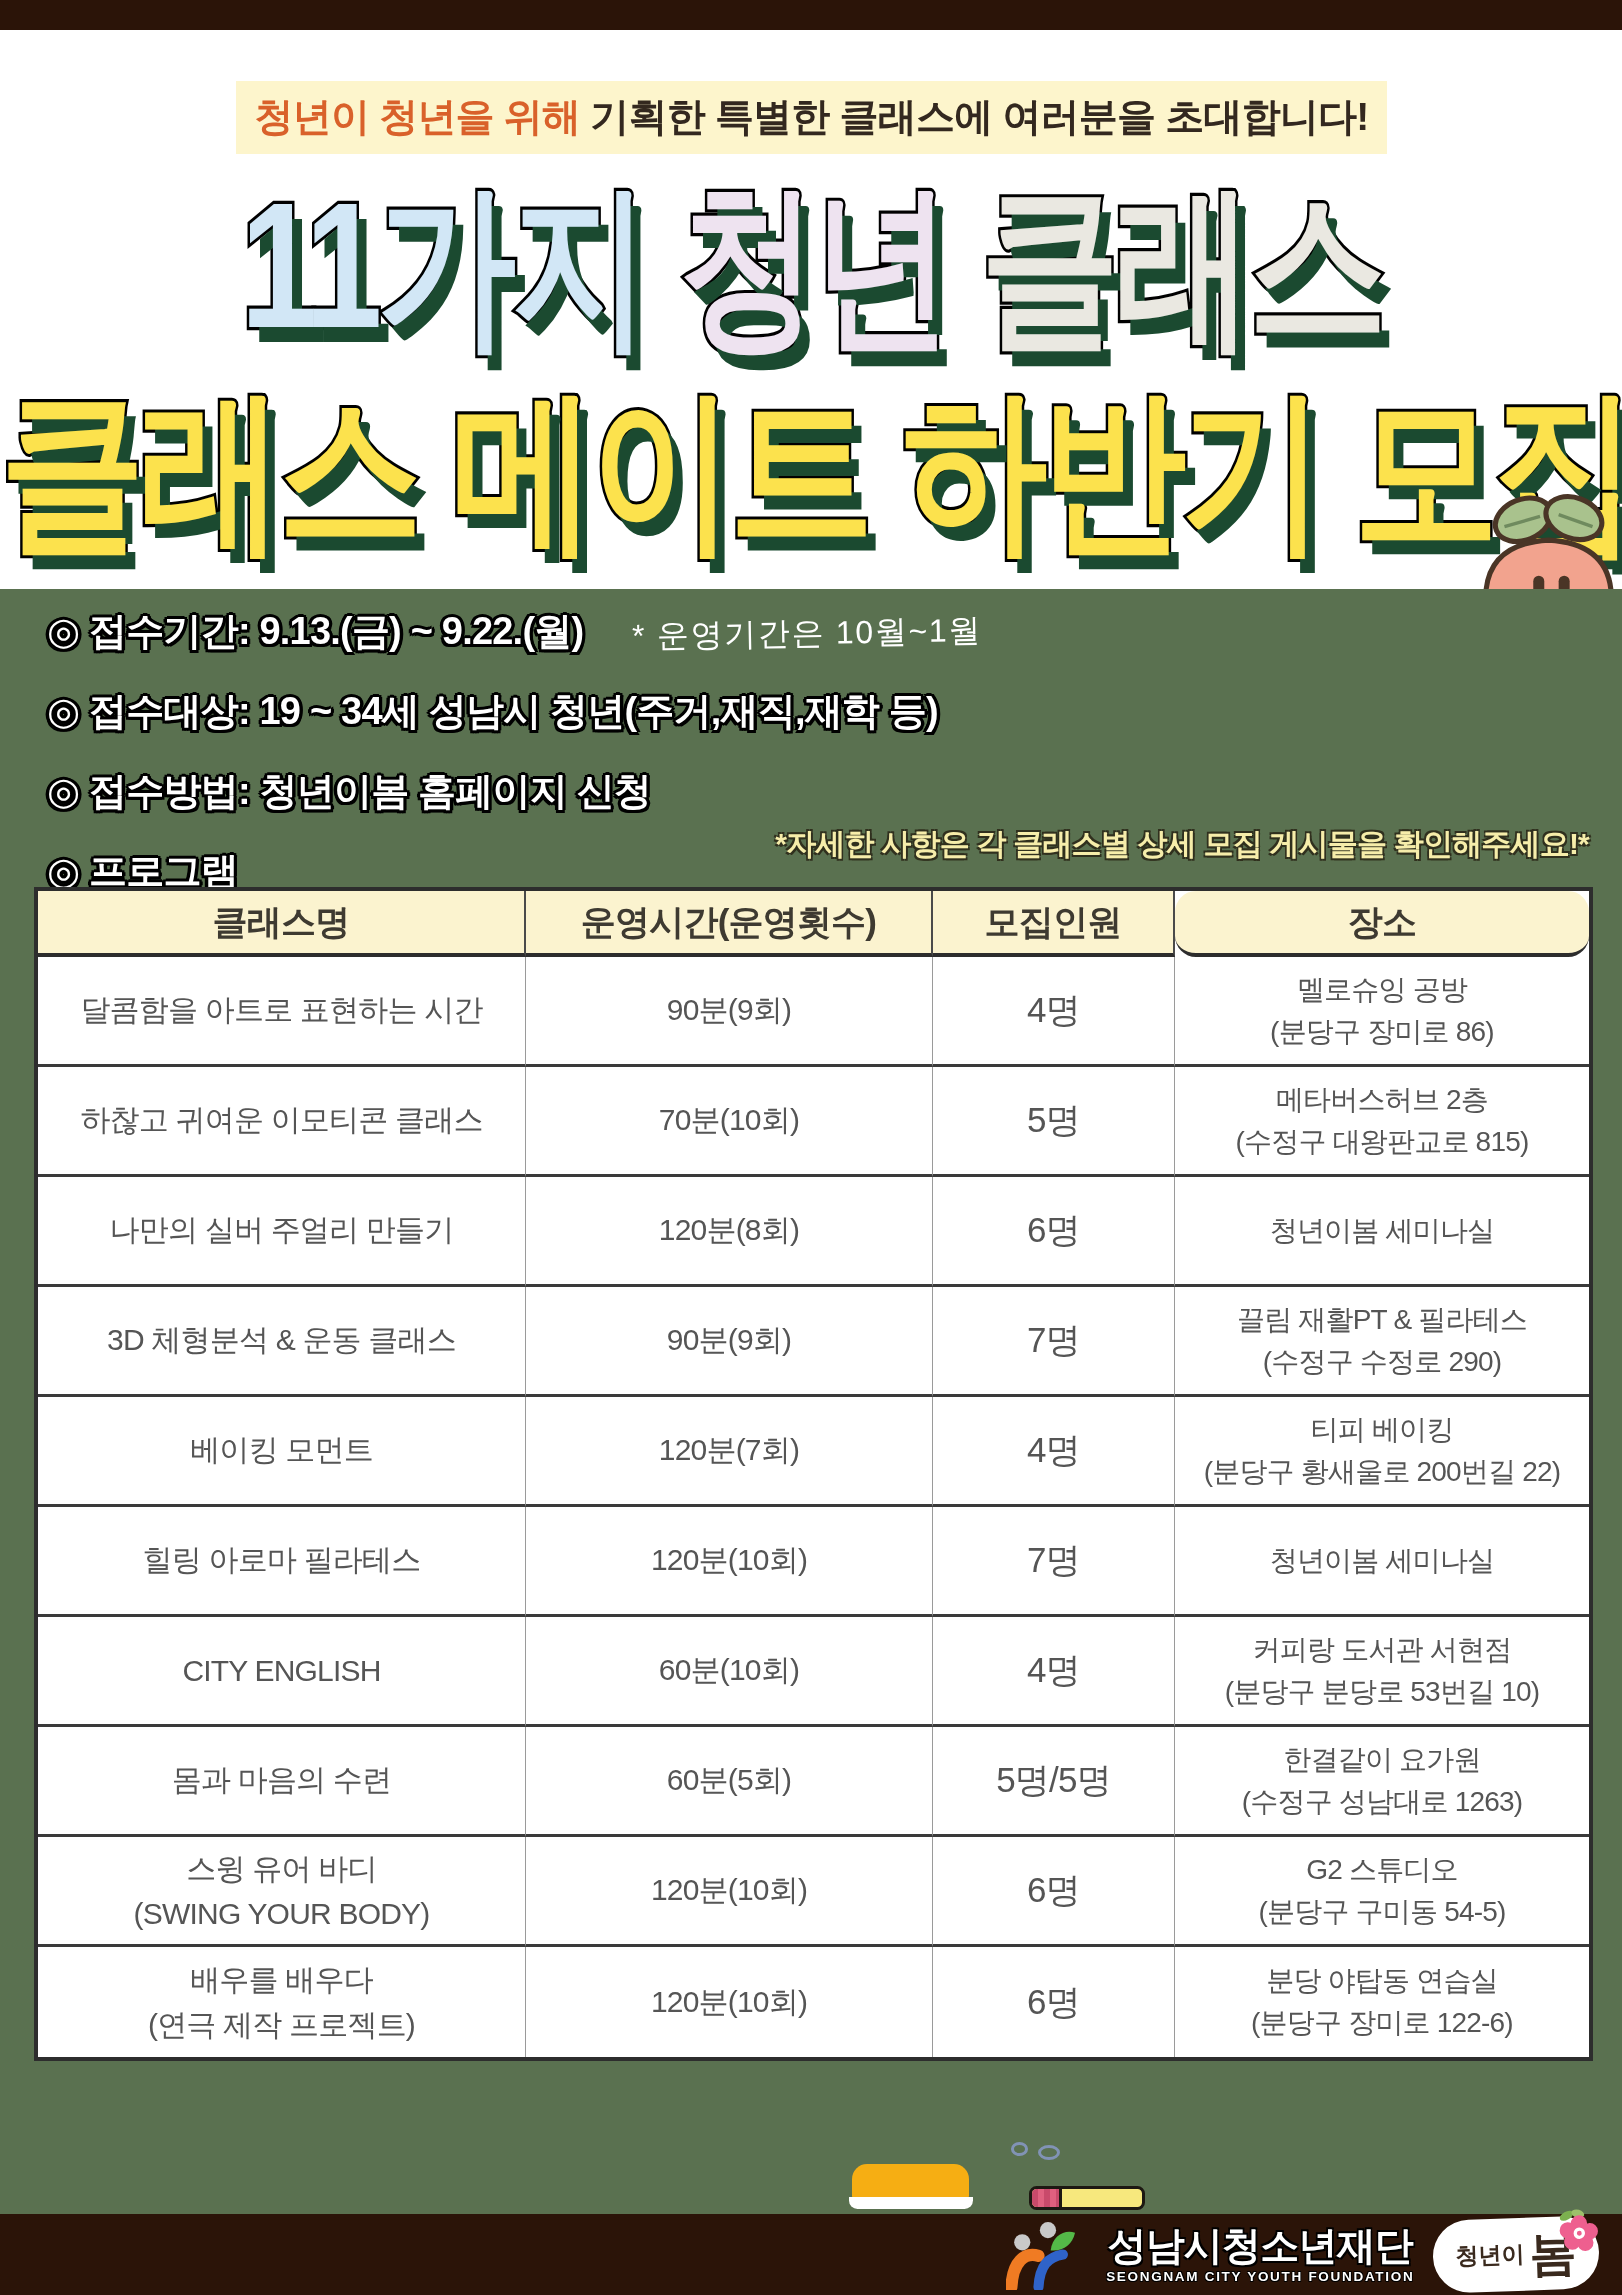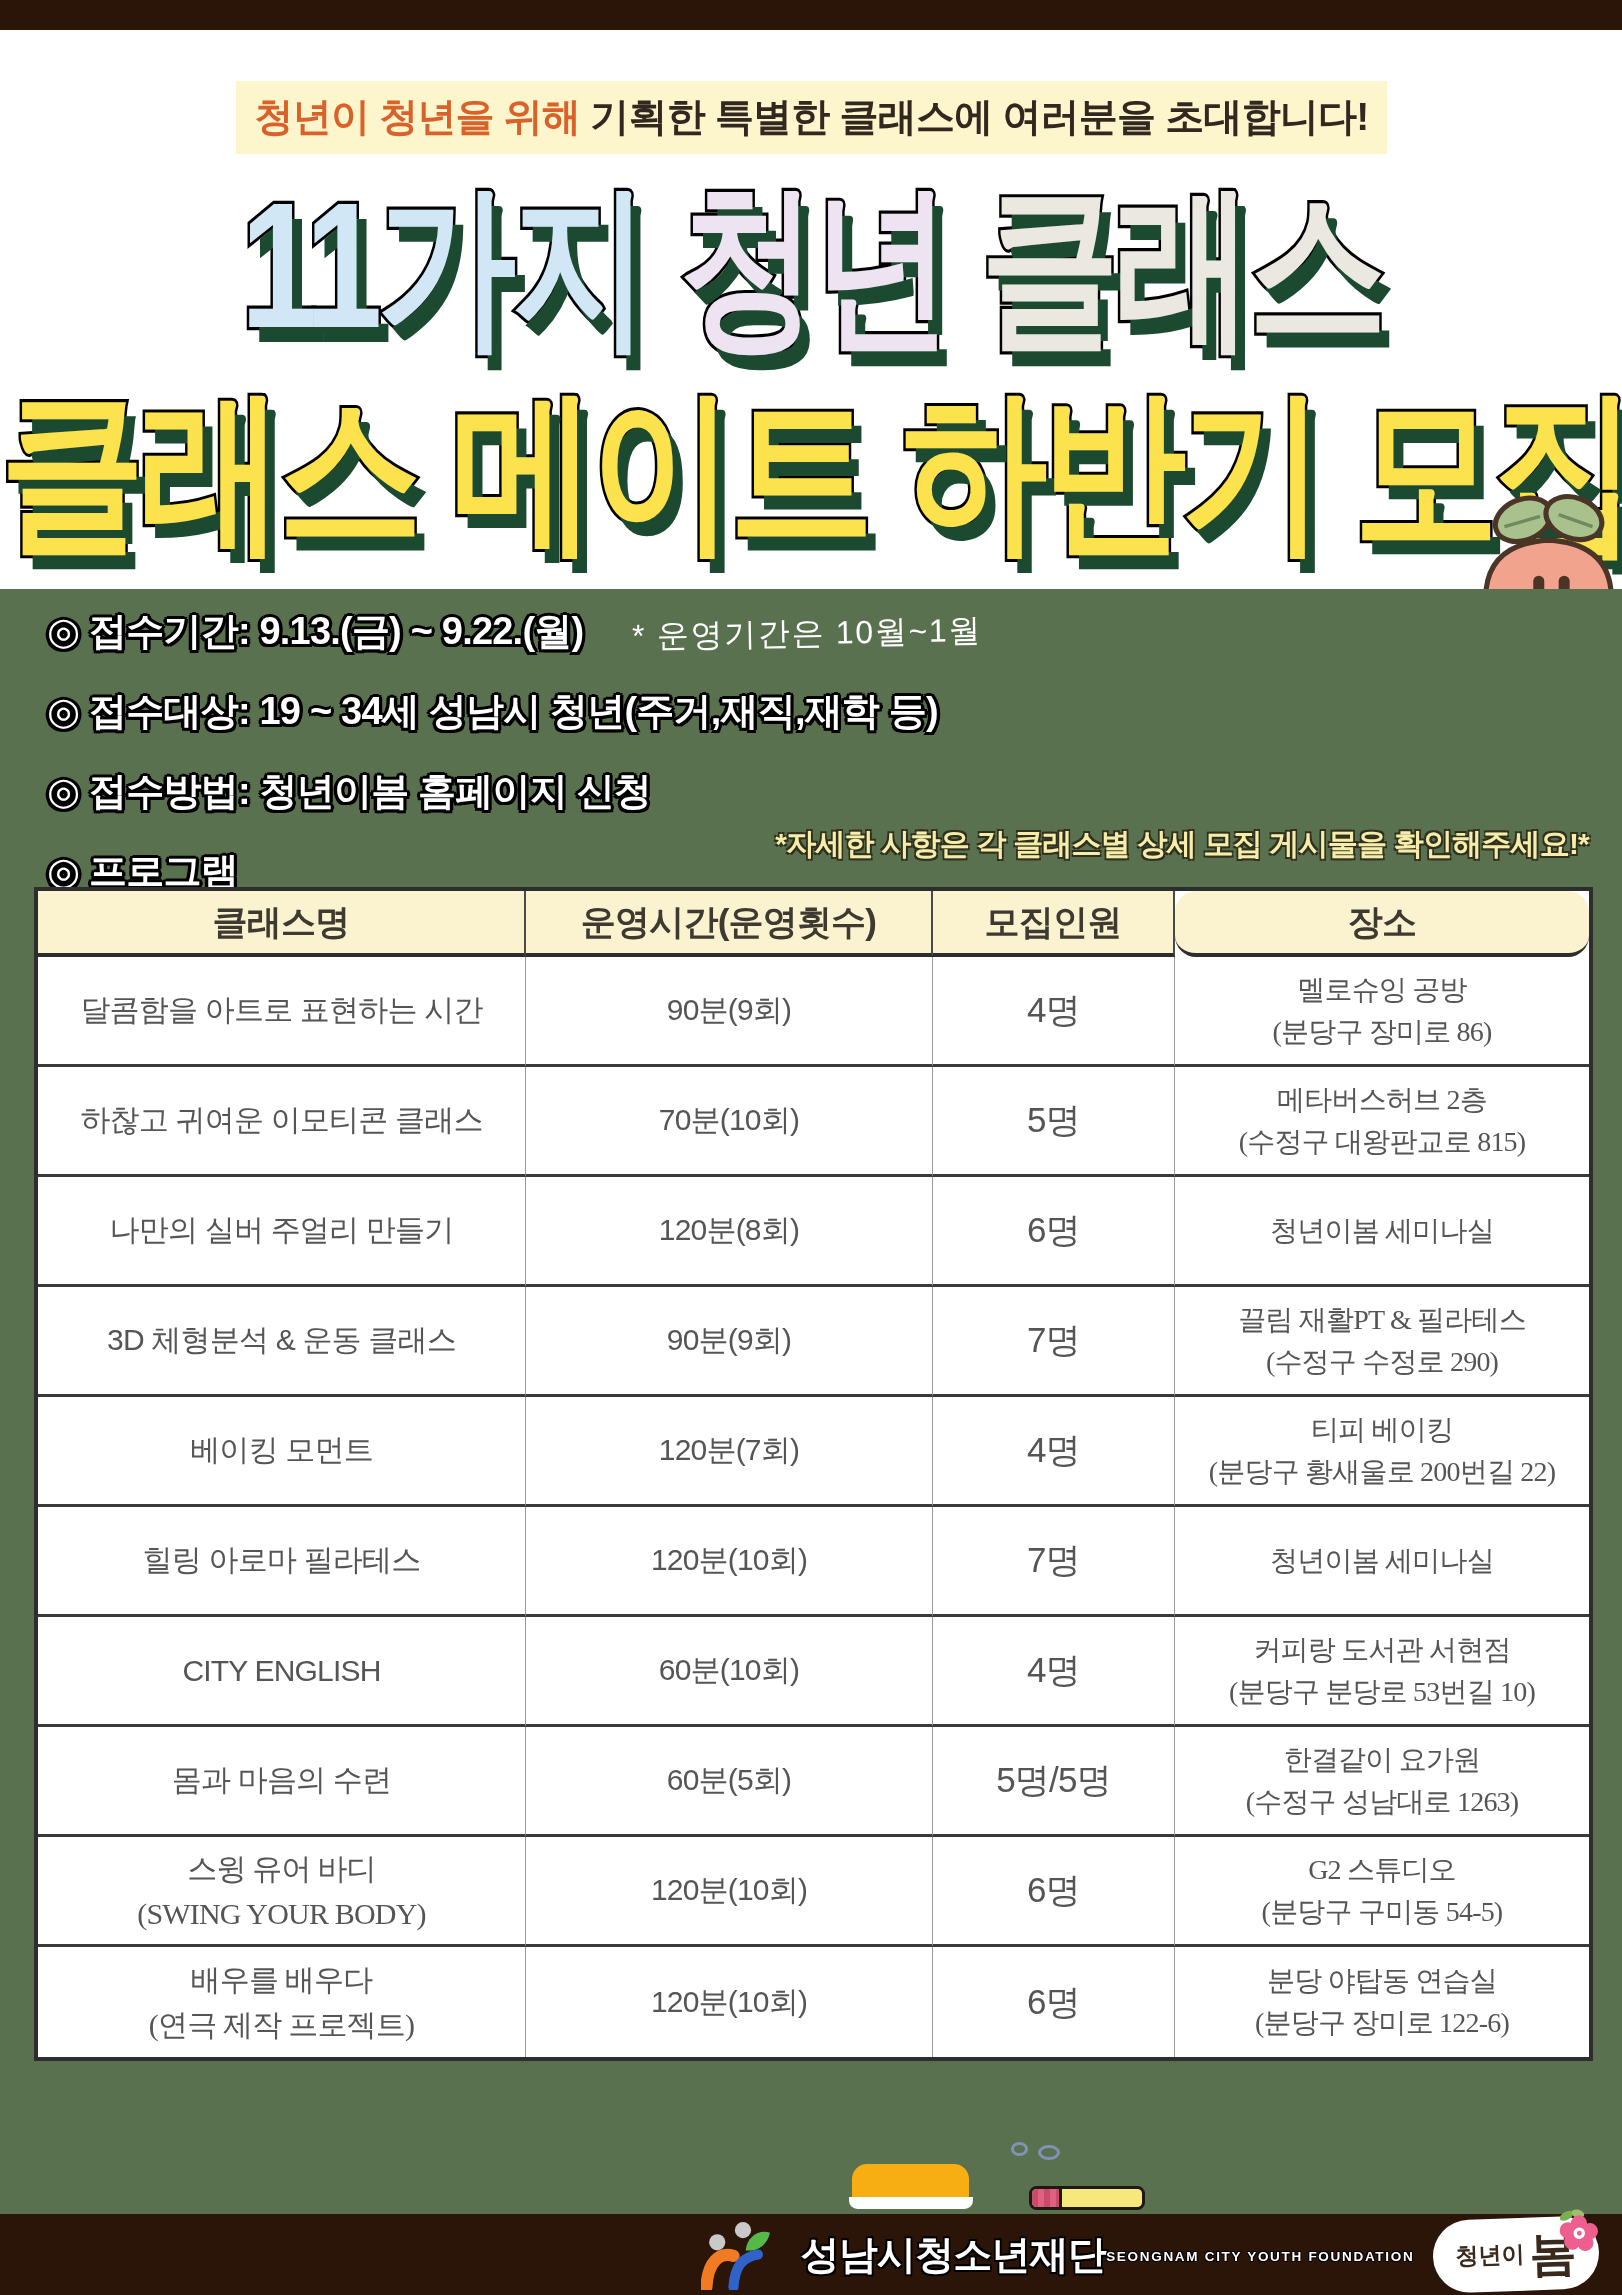--- a/index.html
+++ b/index.html
@@ -65,38 +65,38 @@
   .classes th:last-child { border-right:none;border-radius:21px; }
   .classes td {
     height:110px; background:#fff; color:var(--tableText); text-align:center; vertical-align:middle;
     border-bottom:3.4px solid #3a3a3a; border-right:1.7px solid var(--borderLight);
     font-size:30px; letter-spacing:-0.8px; padding:3.4px 8.5px;
   }
   .classes td:last-child { border-right:none; }
   .classes tr:last-child td { border-bottom:none; }
   .classes td.c-people { font-size:35px; }
   .classes td.c-place { font-size:28px; line-height:1.55; }
-  .classes td div { line-height:1.5;font-family:Liberation Serif, serif; }
+  .classes td div { line-height:1.5; }
   
   .deco { position:absolute; }
   .jar-top { left:852px; top:2164px; width:117px; height:35px; background:#f6ae13; border-radius:15px 15px 3.4px 3.4px; }
   .jar-band { left:849px; top:2197px; width:124px; height:12px; background:#fff; border-radius:0 0 8.5px 8.5px; }
   .pencil { left:1029px; top:2186px; width:116px; height:24px; background:#f7e87d; border:3.4px solid #1d1812; border-radius:7.6px; overflow:hidden; }
   .pencil-cap { position:absolute; left:0; top:0; bottom:0; width:30px; border-right:3.4px solid #1d1812;
     background:repeating-linear-gradient(90deg,#c94a6b 0 6px,#e0607f 6px 12px); }
   .bubble { border:3.4px solid #8193b5; border-radius:50%; background:transparent; }
   .bubble.b1 { left:1011px; top:2142px; width:17px; height:13.5px; }
   .bubble.b2 { left:1038px; top:2145px; width:22px; height:15px; }
   
   .footer {
     position:absolute; top:2214px; left:0; right:0; height:81px; background:var(--brown);
     display:flex; align-items:center; justify-content:flex-end; padding-right:24px; gap:18.6px;
   }
   .foundation { display:flex; align-items:center; gap:12px; }
-  .foundation-text { display:flex; flex-direction:row; align-items:center; line-height:1; }
+  .foundation-text { display:flex; flex-direction:column; align-items:center; line-height:1; }
   .foundation-name {
     color:#fff; font-size:39px; font-weight:900; letter-spacing:-0.8px;
     text-shadow:-1.7px -1.7px 0 #000,1.7px -1.7px 0 #000,-1.7px 1.7px 0 #000,1.7px 1.7px 0 #000;
   }
   .foundation-sub {
     margin-top:5px; color:#fff; font-size:13.5px; font-weight:bold; letter-spacing:1.7px;
     text-shadow:-0.8px -0.8px 0 #000,0.8px -0.8px 0 #000,-0.8px 0.8px 0 #000,0.8px 0.8px 0 #000;
   }
   .badge {
     position:relative; width:166px; height:73px; background:#fff; border-radius:37px;

